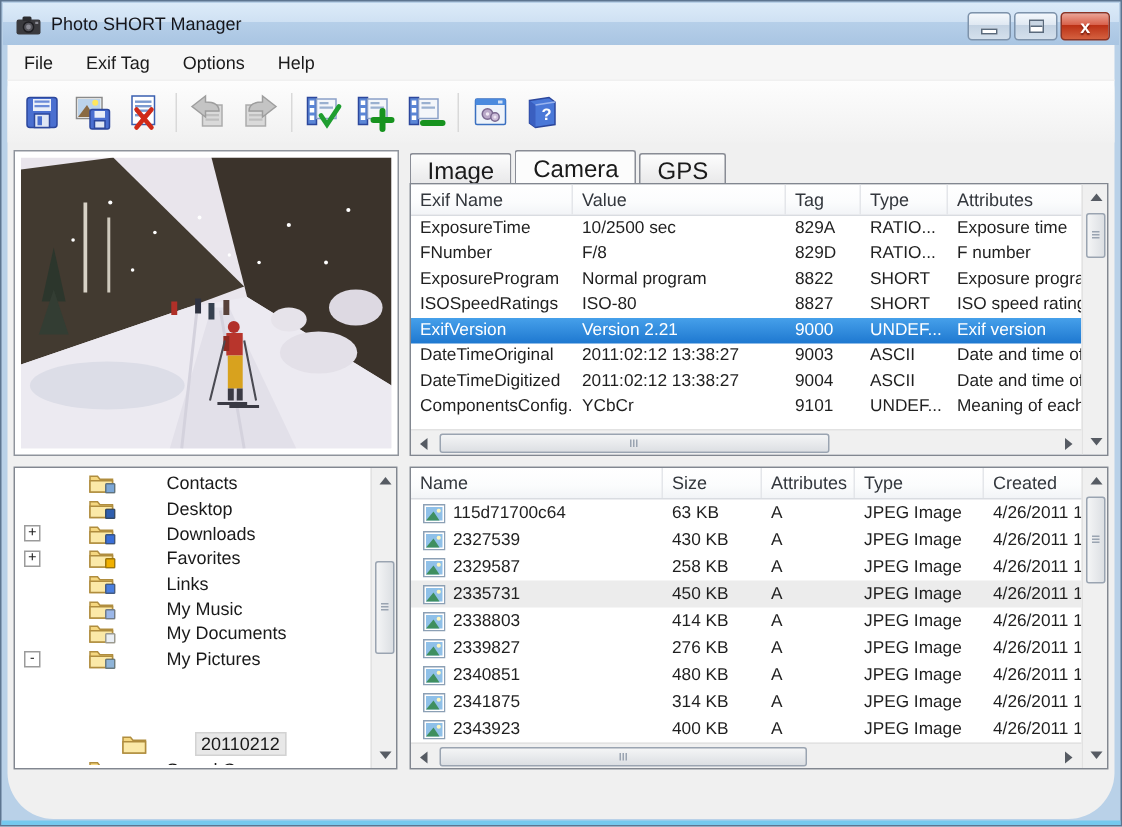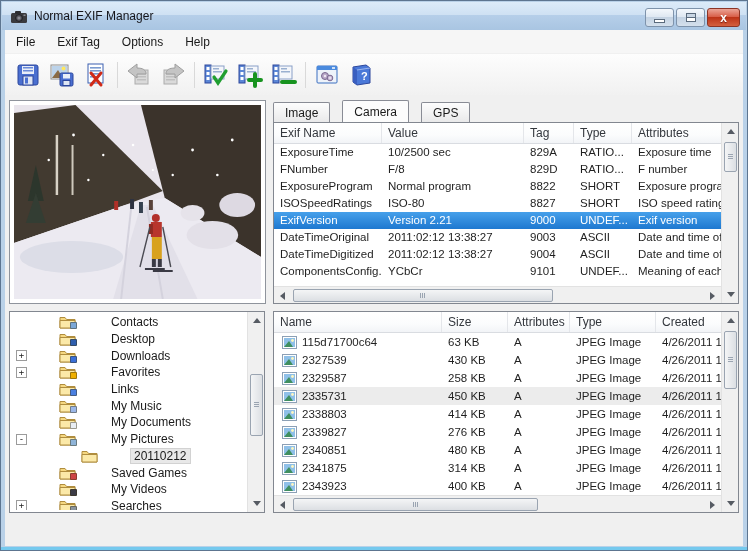--- a/index.html
+++ b/index.html
@@ -21,41 +21,41 @@
     background:linear-gradient(#f4f8fc, #dfe8f2 45%, #c3d2e2 46%, #d4e0ec);
     margin-left:2px; display:flex; align-items:center; justify-content:center; }
   .cap-btn.close { width:33px; border-color:#8c3425;
     background:linear-gradient(#eba496, #d8604a 45%, #bb3015 46%, #d4603f); }
   .glyph-min { width:11px; height:4px; background:#fff; border:1px solid #5a6a7c; margin-top:6px; }
   .glyph-max { width:10px; height:9px; background:#fff; border:1px solid #5a6a7c; }
   .glyph-max::before { content:""; display:block; height:3px; background:#c9d6e4; border-bottom:1px solid #5a6a7c; }
   .glyph-close { color:#fff; font-weight:bold; font-size:12px; text-shadow:0 1px 1px #7a1f10; }
 
   
-  .client { position:absolute; left:4px; right:4px; top:29px; bottom:4px; background:#f0f0f0; }
+  .client { position:absolute; left:4px; right:4px; top:29px; bottom:4px; background:#f0f0f0;border-radius:31px; }
 
   .menubar { position:absolute; left:0; right:0; top:0; height:24px; background:#f6f6f6;
     display:flex; align-items:center; border-bottom:1px solid #f0f0f0; }
   .menu-item { padding:4px 11px; font-size:12px; }
 
   .toolbar { position:absolute; left:0; right:0; top:24px; height:41px;
     background:linear-gradient(#fdfdfd, #f1f1f1); display:flex; align-items:center; padding-left:6px; }
   .tb-btn { width:34px; height:32px; display:flex; align-items:center; justify-content:center; }
   .tb-btn.disabled { opacity:.95; }
   .tb-sep { width:1px; height:26px; background:#d9d9d9; margin:0 4px; }
 
   
   .preview-panel { position:absolute; left:4px; top:70px; width:257px; height:204px;
     background:#fff; border:1px solid #8f949c; padding:4px; }
   .preview-panel svg { display:block; width:100%; height:100%; }
 
   .tabstrip { position:absolute; left:268px; top:70px; height:22px; display:flex; align-items:flex-end; }
   .tab { border:1px solid #898c95; border-bottom:none; border-radius:2px 2px 0 0;
-    background:linear-gradient(#fdfdfd,#e9e9ea); padding:3px 11px 2px; margin-right:12px;
-    font-size:12px; height:20px; }
+    background:linear-gradient(#fdfdfd,#e9e9ea); padding:3px 11px 2px; margin-right:2px;
+    font-size:16px; height:20px; }
   .tab.active { background:#fcfcfc; height:22px; position:relative; z-index:2; padding-top:4px; }
 
   .gridframe { position:absolute; background:#fff; border:1px solid #828790; overflow:hidden; }
   #exif-frame { left:268px; top:92px; right:4px; height:182px; }
   #file-frame { left:268px; top:281px; right:4px; height:202px; }
   #tree-frame { left:4px;  top:281px; width:256px; height:202px; }
 
   .grid-header { display:flex; height:21px; line-height:21px; color:#33373d;
     background:linear-gradient(#ffffff,#fbfcfd 60%, #f2f4f7); border-bottom:1px solid #d9dce1;
     font-size:12px; }
@@ -119,21 +119,21 @@
   <div class="titlebar">
     <span class="app-icon">
       <svg viewBox="0 0 18 15" width="18" height="15">
         <rect x="1" y="4" width="16" height="10" rx="1.5" fill="#3a3a3e"></rect>
         <rect x="5" y="2" width="6" height="3" rx="1" fill="#2c2c30"></rect>
         <circle cx="9" cy="9" r="3.4" fill="#55555c" stroke="#1e1e22"></circle>
         <circle cx="9" cy="9" r="1.6" fill="#8b8b94"></circle>
         <rect x="13.5" y="5.5" width="2" height="1.5" fill="#8b8b94"></rect>
       </svg>
     </span>
-    <span class="title-text">Normal EXIF Manager</span>
+    <span class="title-text">Photo SHORT Manager</span>
     <div class="caption-buttons">
       <div class="cap-btn">
           <span class="glyph-min"></span>
         </div>
       <div class="cap-btn">
           <span class="glyph-max"></span>
         </div>
       <div class="cap-btn close">
           <span class="glyph-close">x</span>
         </div>
@@ -477,21 +477,21 @@
             <span class="expander">-</span>
             <span class="tree-icon">
               <svg width="17" height="14" viewBox="0 0 17 14">
                 <path d="M1 2.5 h5 l1.6 2 h8.4 v8.5 H1 Z" fill="#f5d780" stroke="#b08d3e"></path>
                 <path d="M1 5.5 h15 v7.5 H1 Z" fill="#fbe9a8" stroke="#b08d3e"></path>
               </svg>
               <span class="accent" style="background: rgb(143, 180, 216);"></span>
             </span>
             <span class="tree-label">My Pictures</span>
           </div>
-          <div class="tree-row selected" style="padding-left: 28px;">
+          <div class="tree-row selected" style="padding-left: 28px; margin-top: 40px;">
             <span class="expander"></span>
             <span class="tree-icon">
               <svg width="17" height="14" viewBox="0 0 17 14">
                 <path d="M1 2.5 h5 l1.6 2 h8.4 v8.5 H1 Z" fill="#f5d780" stroke="#b08d3e"></path>
                 <path d="M1 5.5 h15 v7.5 H1 Z" fill="#fbe9a8" stroke="#b08d3e"></path>
               </svg>
               
             </span>
             <span class="tree-label">20110212</span>
           </div>

